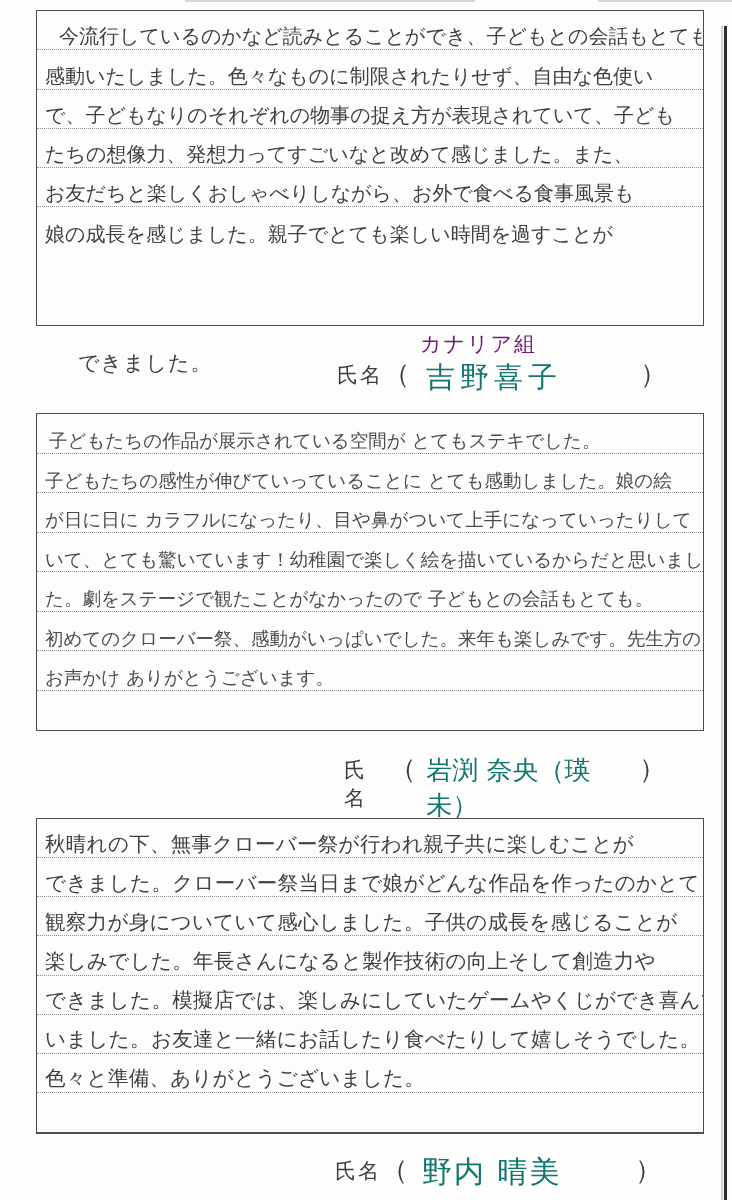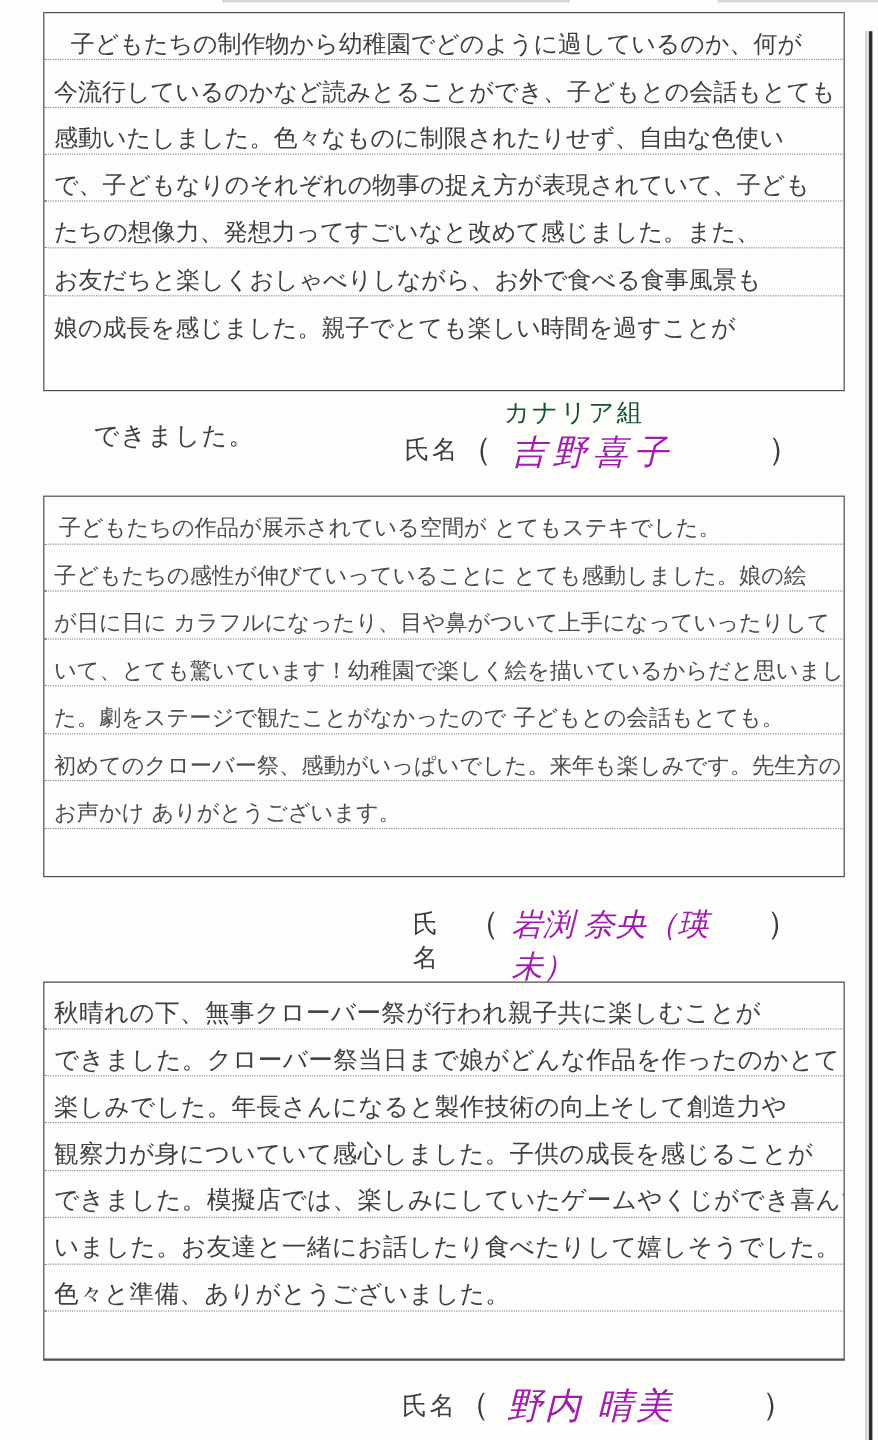--- a/index.html
+++ b/index.html
@@ -49,42 +49,41 @@
 
   
   .name-row{
     position:absolute;
     display:flex;align-items:flex-start;
     color:#3a3a3a;
   }
   .name-label{font-family:Liberation Sans, sans-serif;font-size:21px;color:#3c3c3c;margin-top:7px;letter-spacing:2px;}
   .paren{font-size:27px;color:#3c3c3c;margin-top:2px;font-family:"Liberation Sans",sans-serif;}
   .paren.close{margin-left:auto;}
-  .name-value{font-size:30px;color:#a21caf;letter-spacing:3px;margin-left:18px;margin-top:2px;font-style:italic;}
+  .name-value{font-size:30px;color:#0f766e;letter-spacing:3px;margin-left:18px;margin-top:2px;}
   #nr1{left:337px;top:354px;width:330px;}
   #nr1 .name-stack{display:flex;flex-direction:column;margin-top:-24px;}
-  #nr1 .name-note{font-size:21px;color:#14532d;letter-spacing:2px;margin-left:10px;}
+  #nr1 .name-note{font-size:21px;color:#701a75;letter-spacing:2px;margin-left:10px;}
   #nr1 .name-value{font-size:29px;letter-spacing:5px;margin-left:16px;margin-top:0;}
   #nr2{left:344px;top:749px;width:322px;}
   #nr2 .name-value{font-size:26px;letter-spacing:0px;margin-left:10px;margin-top:4px;}
   #nr3{left:335px;top:1150px;width:327px;}
   #nr3 .name-value{font-size:30px;letter-spacing:2px;margin-left:14px;margin-top:2px;}
 </style>
 </head>
 <body>
 
 <div class="page">
 
   <div class="scan-top-a"></div>
   <div class="scan-top-b"></div>
   <div class="scan-right-soft"></div>
   <div class="scan-right"></div>
 
   <div class="comment-box" id="box1">
-    <div class="row">子どもたちの制作物から幼稚園でどのように過しているのか、何が</div>
     <div class="row">今流行しているのかなど読みとることができ、子どもとの会話もとても</div>
     <div class="row">感動いたしました。色々なものに制限されたりせず、自由な色使い</div>
     <div class="row">で、子どもなりのそれぞれの物事の捉え方が表現されていて、子ども</div>
     <div class="row">たちの想像力、発想力ってすごいなと改めて感じました。また、</div>
     <div class="row">お友だちと楽しくおしゃべりしながら、お外で食べる食事風景も</div>
     <div class="row">娘の成長を感じました。親子でとても楽しい時間を過すことが</div>
   </div>
   <div class="overflow-text">できました。</div>
   <div class="name-row" id="nr1">
     <span class="name-label">氏名</span>
@@ -109,22 +108,22 @@
   <div class="name-row" id="nr2">
     <span class="name-label">氏名</span>
     <span class="paren">（</span>
     <span class="name-value">岩渕 奈央（瑛未）</span>
     <span class="paren close">）</span>
   </div>
 
   <div class="comment-box" id="box3">
     <div class="row">秋晴れの下、無事クローバー祭が行われ親子共に楽しむことが</div>
     <div class="row">できました。クローバー祭当日まで娘がどんな作品を作ったのかとても</div>
+    <div class="row">観察力が身についていて感心しました。子供の成長を感じることが</div>
     <div class="row">楽しみでした。年長さんになると製作技術の向上そして創造力や</div>
-    <div class="row">観察力が身についていて感心しました。子供の成長を感じることが</div>
     <div class="row">できました。模擬店では、楽しみにしていたゲームやくじができ喜んで</div>
     <div class="row">いました。お友達と一緒にお話したり食べたりして嬉しそうでした。</div>
     <div class="row">色々と準備、ありがとうございました。</div>
     <div class="row"></div>
   </div>
   <div class="name-row" id="nr3">
     <span class="name-label">氏名</span>
     <span class="paren">（</span>
     <span class="name-value">野内 晴美</span>
     <span class="paren close">）</span>

